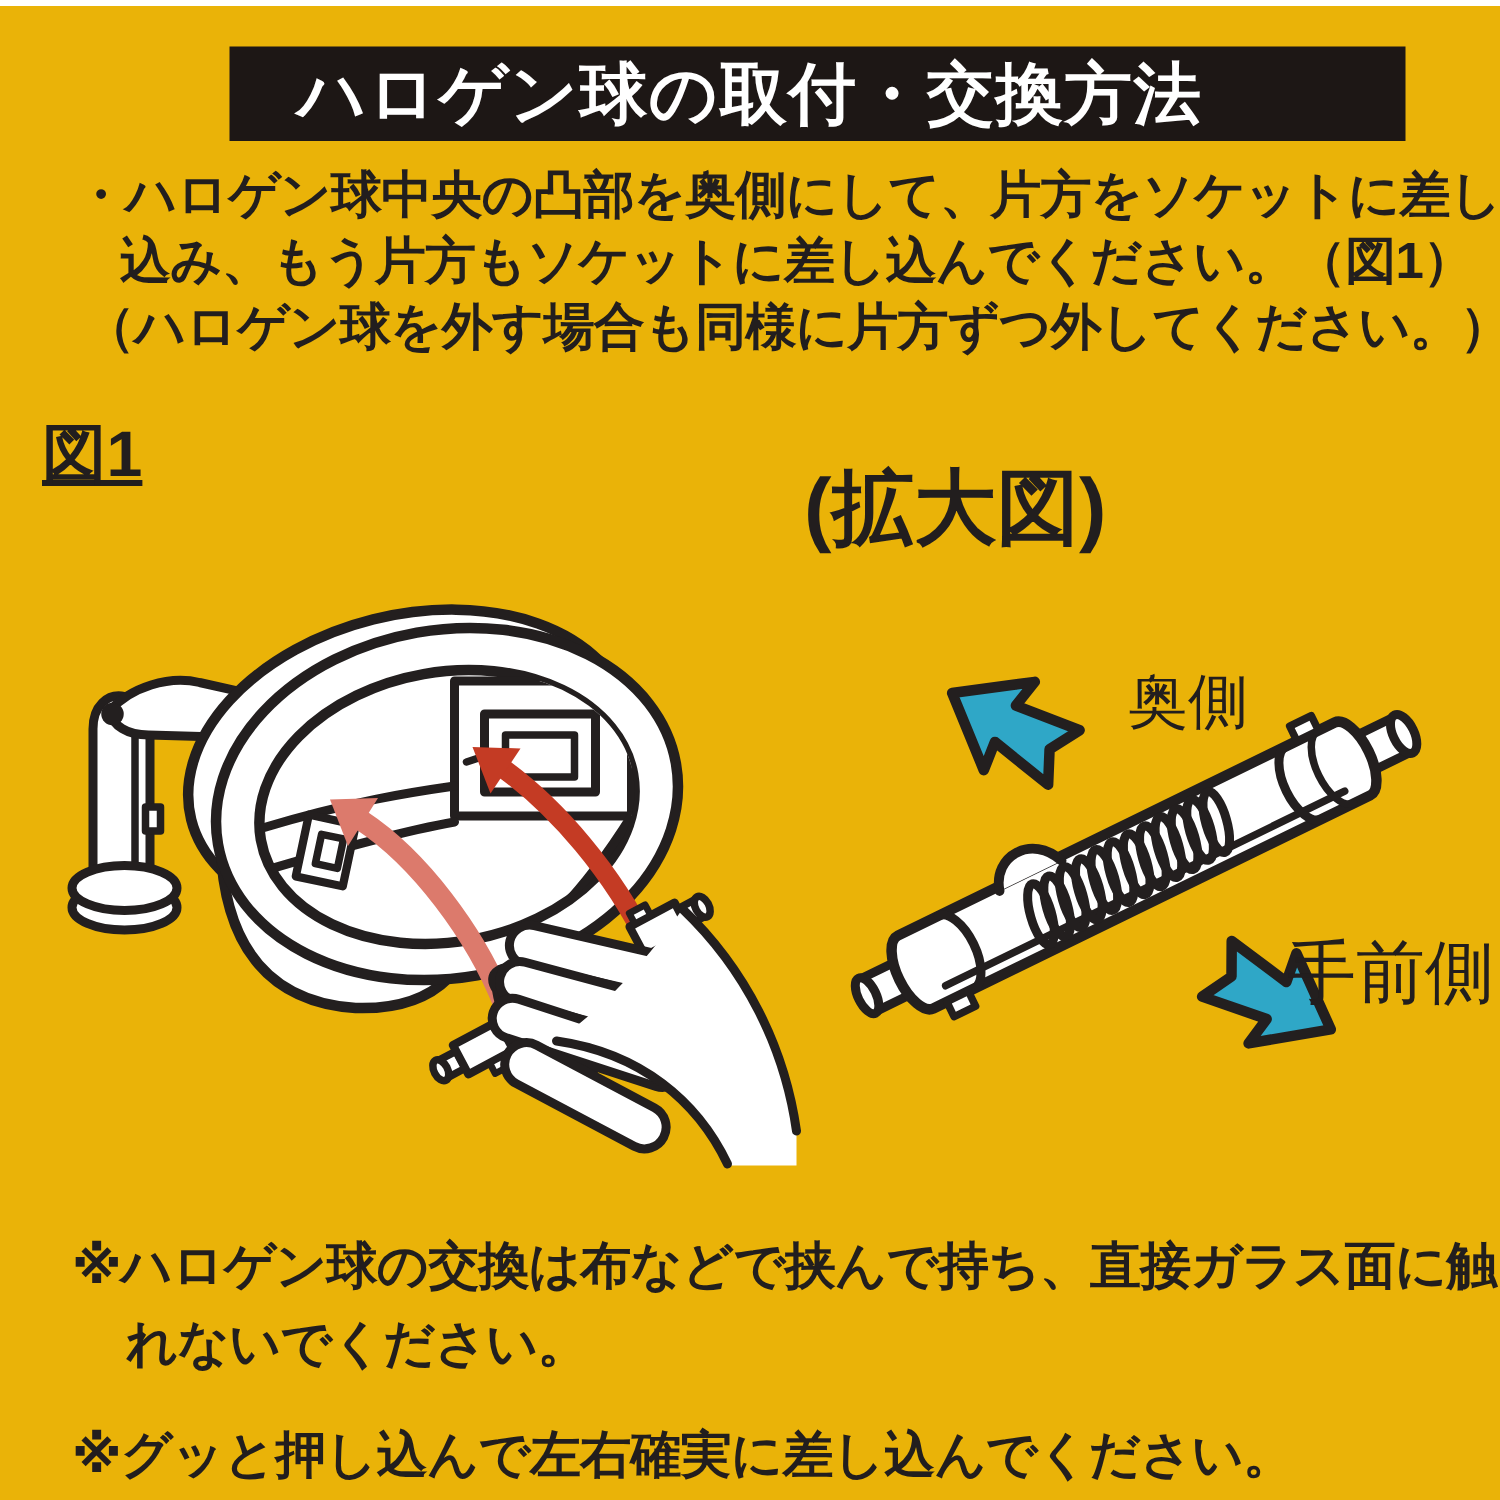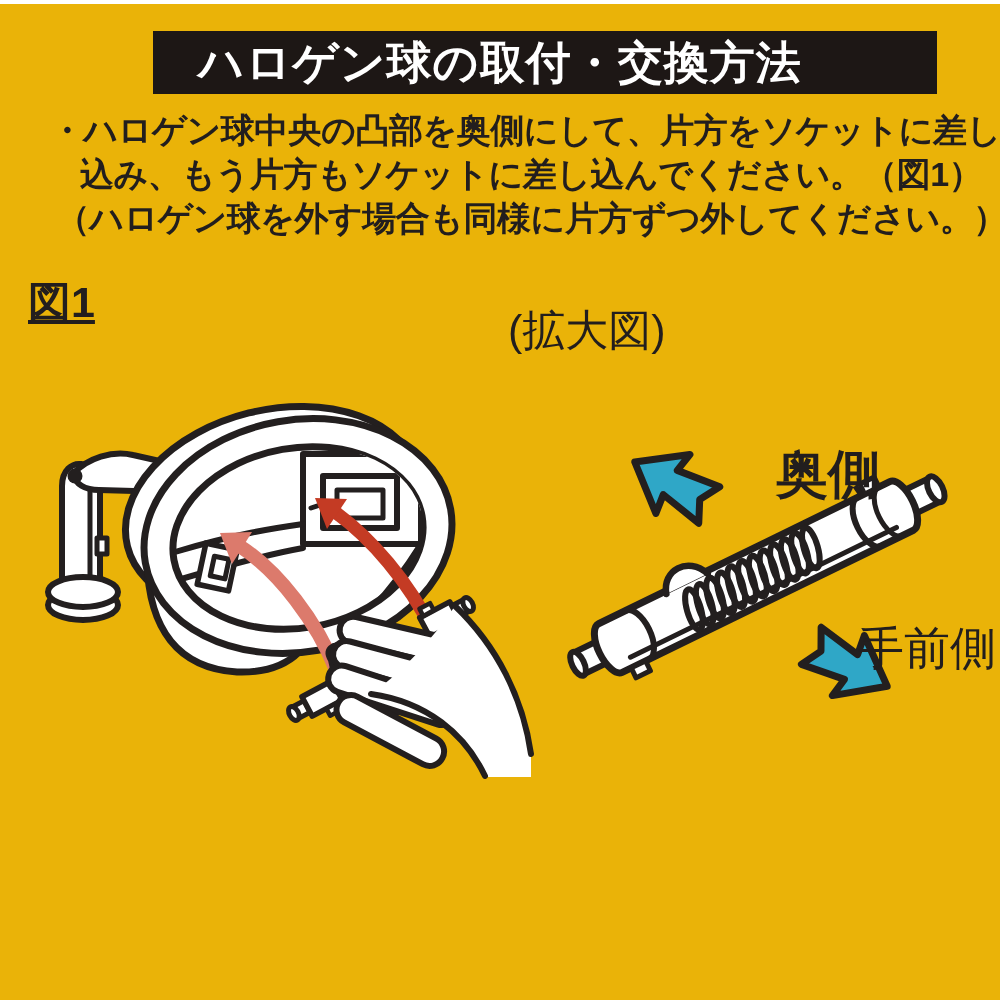--- a/index.html
+++ b/index.html
@@ -22,26 +22,26 @@
     font-size:34px; font-weight:600; line-height:44px; letter-spacing:-0.5px;
     white-space:nowrap;
   }
   .instructions .l2 { margin-left:30px; }
   .instructions .l3 { margin-left:6px; }
   .fig-label {
     position:absolute; left:28px; top:270px;
     font-size:43px; font-weight:bold; letter-spacing:0px;text-decoration:underline;
   }
   .enlarged-label {
-    position:absolute; left:508px; top:298px;
-    font-size:43px; font-weight:400; white-space:nowrap;
+    position:absolute; left:536px; top:298px;
+    font-size:55px; font-weight:700; white-space:nowrap;
   }
   .back-label {
-    position:absolute; left:776px; top:436px;
-    font-size:52px; font-weight:700; white-space:nowrap;
+    position:absolute; left:752px; top:436px;
+    font-size:40px; font-weight:400; white-space:nowrap;
   }
   .front-label {
     position:absolute; left:858px; top:614px;
     font-size:46px; font-weight:400; white-space:nowrap;
   }
   .notes {
     position:absolute; left:48px; top:814px;
     font-size:34px; font-weight:600; line-height:52px; letter-spacing:-0.5px;
     white-space:nowrap;
   }
@@ -204,14 +204,19 @@
       <polygon points="58,0 14,-34 17,-14 -28,-21 -17,0 -28,21 17,14 14,34" fill="#2fa7c7" stroke="#231f1f" stroke-width="7"></polygon>
     </g>
     <g transform="translate(286 240) rotate(28)">
       <polygon points="58,0 14,-34 17,-14 -28,-21 -17,0 -28,21 17,14 14,34" fill="#2fa7c7" stroke="#231f1f" stroke-width="7"></polygon>
     </g>
   </svg>
 
   <div class="back-label">奥側</div>
   <div class="front-label">手前側</div>
 
+  <div class="notes">
+    <div class="n1a">※ハロゲン球の交換は布などで挟んで持ち、直接ガラス面に触</div>
+    <div class="n1b">れないでください。</div>
+    <div class="n2">※グッと押し込んで左右確実に差し込んでください。</div>
+  </div>
 
 </div>
 
 </body></html>

